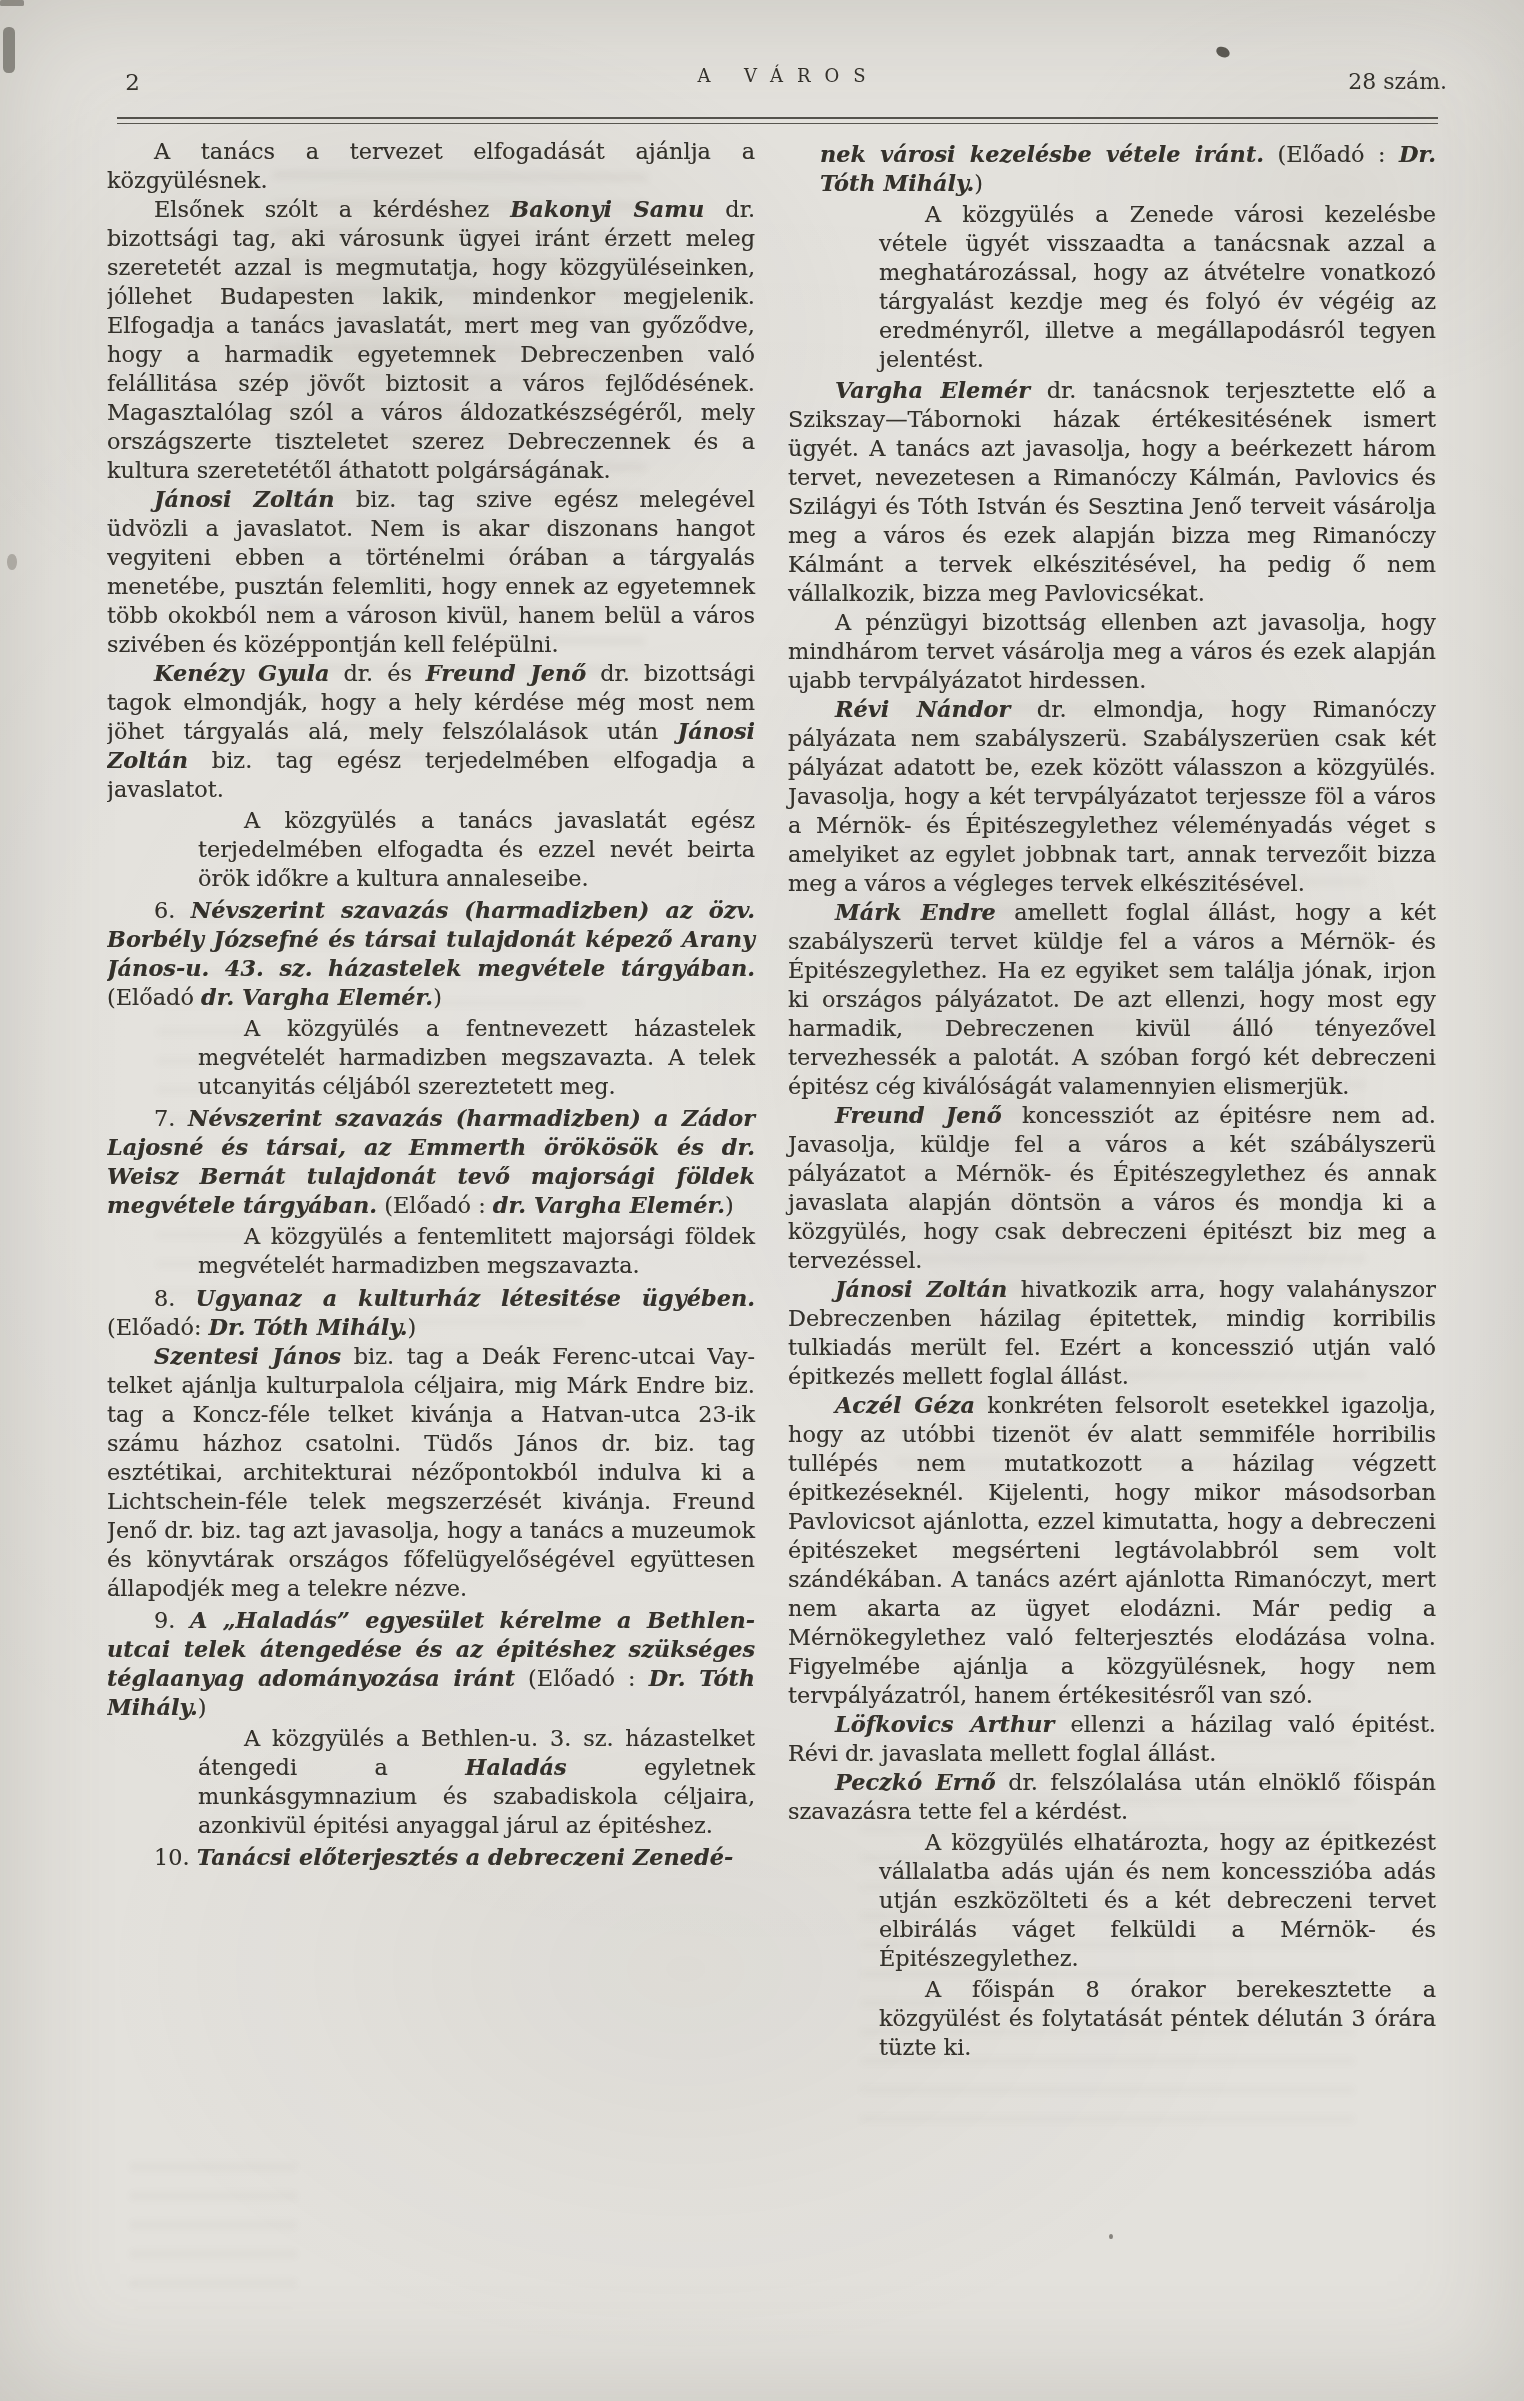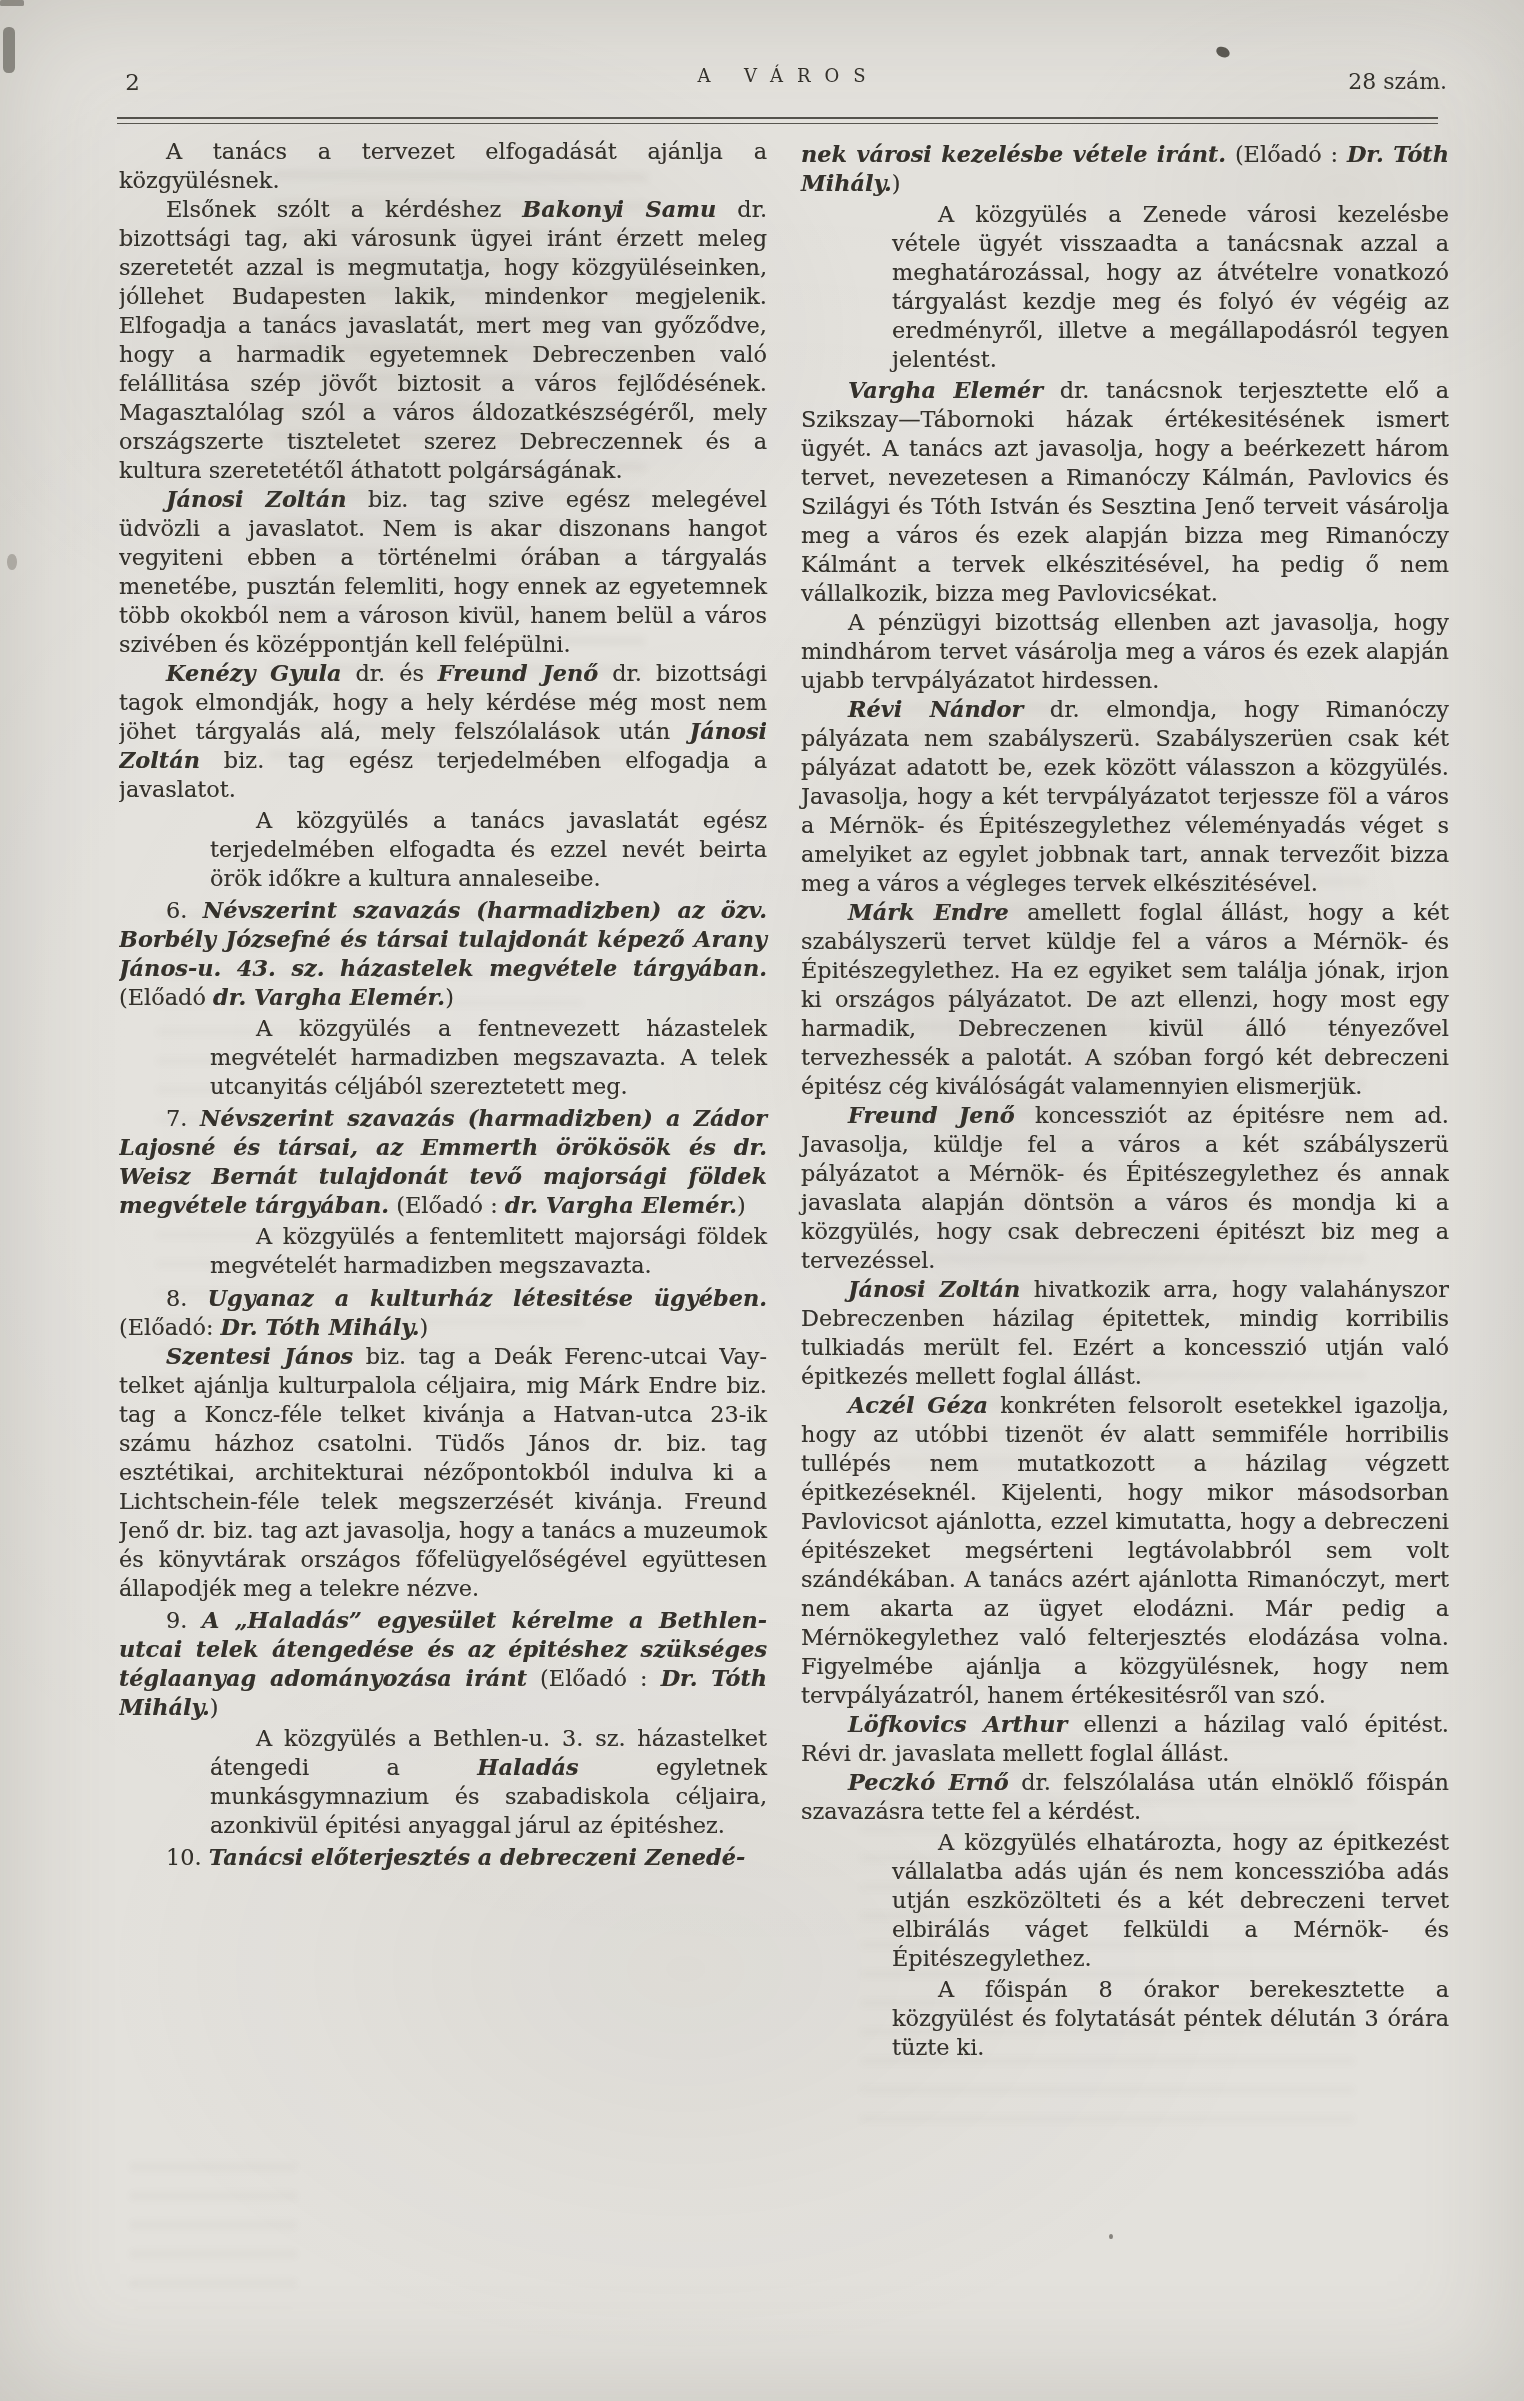--- a/index.html
+++ b/index.html
@@ -41,34 +41,34 @@
                   font-size: 18px; letter-spacing: 14px; white-space: nowrap; }
   .issue-number { position: absolute; right: 0; top: 6.3px; font-size: 22px; white-space: nowrap; }
 
   .rule {
     position: absolute; top: 117px; left: 117px; width: 1321px; height: 3.6px;
     border-top: 2.1px solid #45433d; border-bottom: 1.6px solid #4a4841;
     opacity: 0.9;
   }
 
   .columns {
-    position: absolute; top: 137px; left: 119px;
+    position: absolute; top: 137px; left: 107px;
     width: 1330px; height: 2257px;
-    display: flex; gap: 33px; overflow: hidden; justify-content: space-between;
+    display: flex; gap: 33px; overflow: hidden;
   }
   .column { width: 648px; }
 
   .para {
     margin: 0; text-align: justify; text-indent: 47px;
     font-size: 22.4px; line-height: 29px;
     text-shadow: 0 0 0.5px rgba(52,49,43,0.45);
   }
   .para.agenda { margin-top: 3.1px; }
   .para.resolution { margin: 2.1px 0 2.1px 91px; text-indent: 46px; }
-  .para.no-indent { text-indent: 0; }
+  .para.no-indent { text-indent: 0; margin-left: 32px; }
   .seg-emph { font-weight: bold; font-style: italic; }
 
   .speck { position: absolute; background: #3a372f; border-radius: 50%; pointer-events: none; }
   .sp1 { left: 1216px; top: 47px;  width: 13.6px; height: 10px; opacity: 0.80; transform: rotate(24deg); }
   .sp2 { left: 3.1px;    top: 27px;  width: 11.5px; height: 46px; opacity: 0.50; border-radius: 5.2px; }
   .sp3 { left: 7.3px;   top: 554px; width: 9.4px; height: 15.6px; opacity: 0.28; }
   .sp4 { left: 1109px; top: 2234px; width: 3.6px;  height: 5.2px; opacity: 0.55; }
   .sp5 { left: 0px;    top: 0px;   width: 24px; height: 6.3px; opacity: 0.45; border-radius: 1.6px; }
 </style>
 </head>

